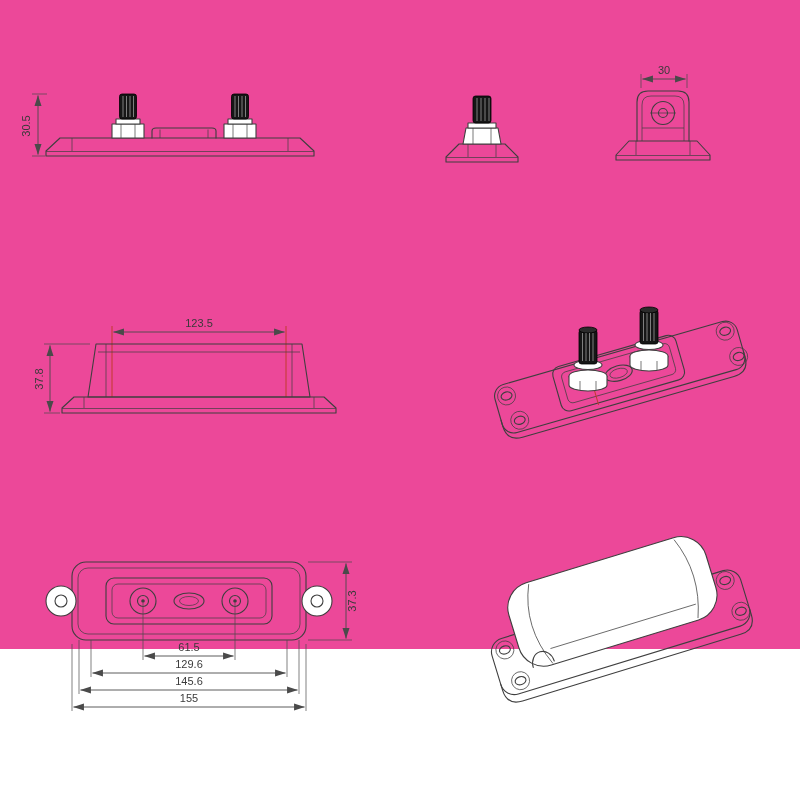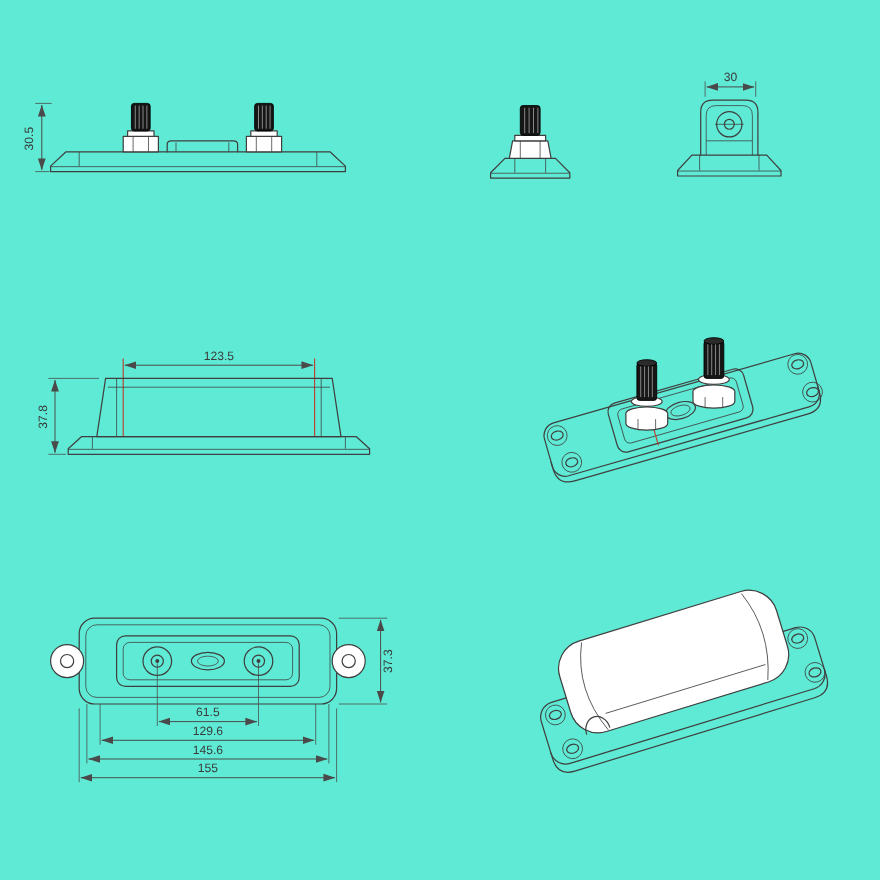--- a/index.html
+++ b/index.html
@@ -1,16 +1,16 @@
 <!DOCTYPE html>
 <html><head>
 <meta charset="utf-8">
 <style>
   html,body{margin:0;padding:0;background:#ffffff;width:800px;height:800px;overflow:hidden;}
-  #canvas{width:800px;height:800px;position:relative;background:#5eead4;}
+  #canvas{width:800px;height:649px;position:relative;background:#ec4899;}
   .ln{stroke:#3f3f3f;fill:none;stroke-width:1.1;stroke-linejoin:round;stroke-linecap:round;}
   .lnw{stroke:#3f3f3f;fill:#ffffff;stroke-width:1.1;stroke-linejoin:round;}
   .thin{stroke:#3f3f3f;fill:none;stroke-width:0.7;}
   .dim{stroke:#4a4a4a;fill:none;stroke-width:0.9;}
   .ext{stroke:#4a4a4a;fill:none;stroke-width:0.7;}
   .red{stroke:#c23b2d;fill:none;stroke-width:1;}
   .dark{fill:#161616;stroke:#000000;stroke-width:0.8;}
   .stripe{stroke:#8a8a8a;fill:none;stroke-width:0.9;}
   .dimtxt{font-family:"Liberation Sans",sans-serif;font-size:11px;fill:#3a3a3a;text-anchor:middle;}
 </style>

